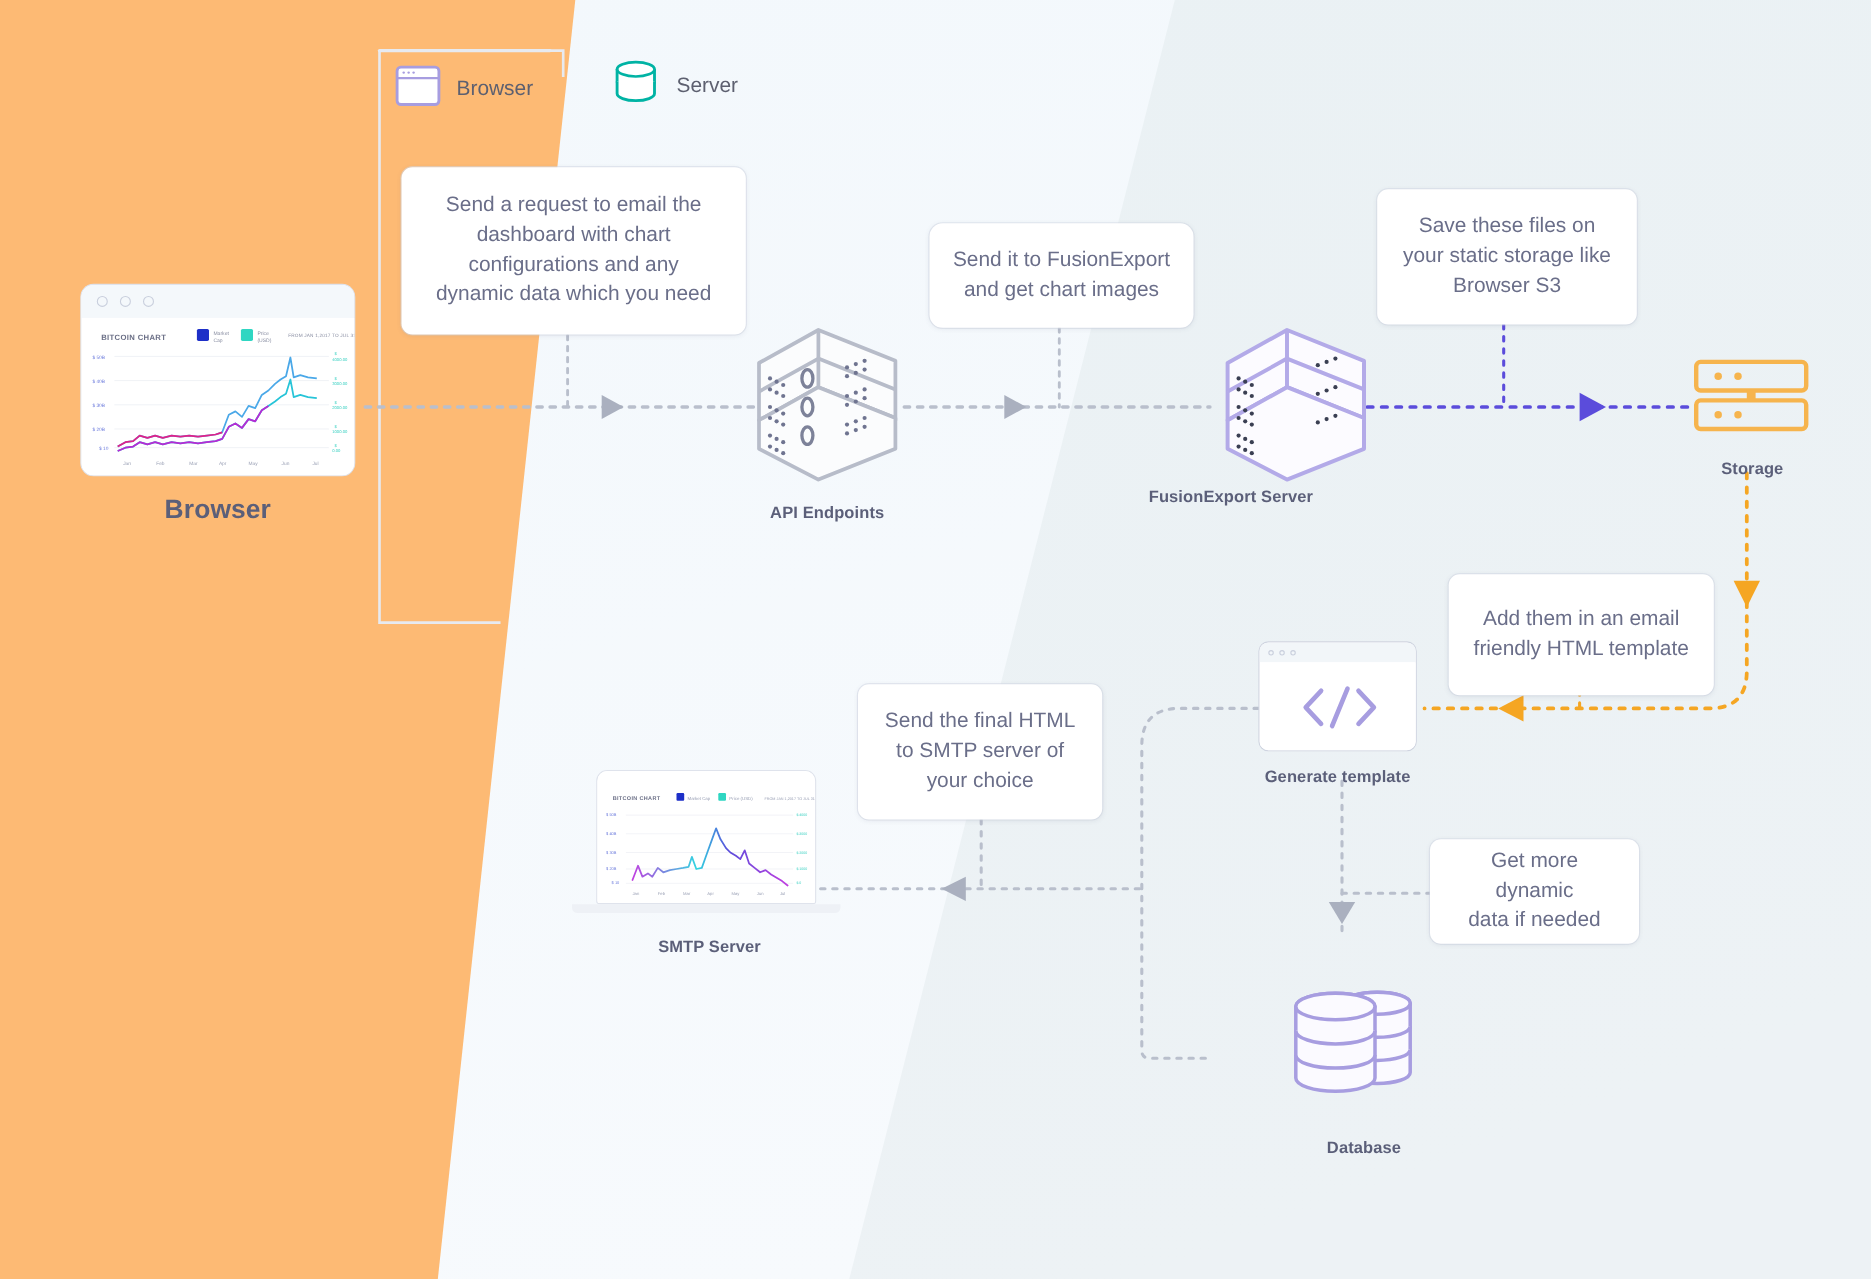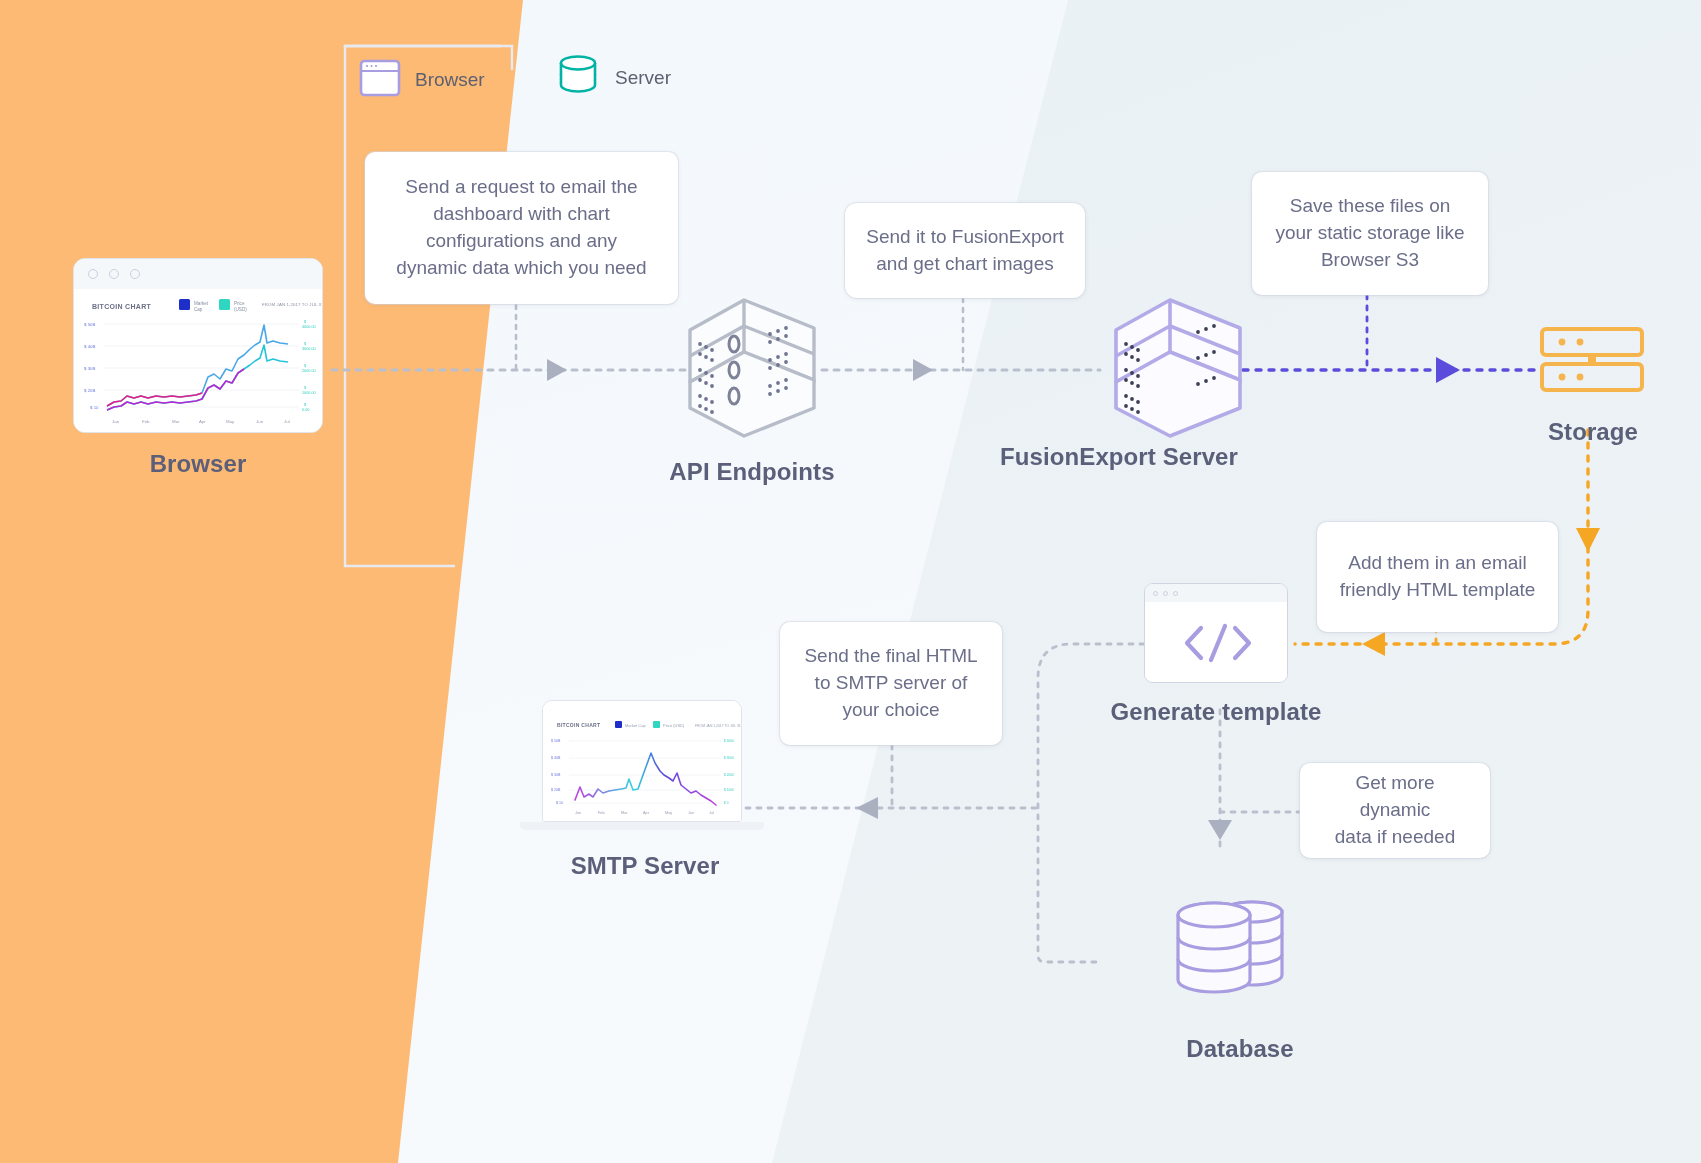--- a/index.html
+++ b/index.html
@@ -27,21 +27,21 @@
     inset: 0;
     width: 1701px;
     height: 1163px;
   }
   .node { position: absolute; }
   .node-label {
     position: absolute;
     text-align: center;
     font-weight: bold;
     color: #5b5f79;
-    font-size: 24px;
+    font-size: 15px;
     letter-spacing: 0.1px;
     white-space: nowrap;
   }
   .legend-item {
     position: absolute;
     display: flex;
     align-items: center;
     gap: 13px;
   }
   .legend-text {

